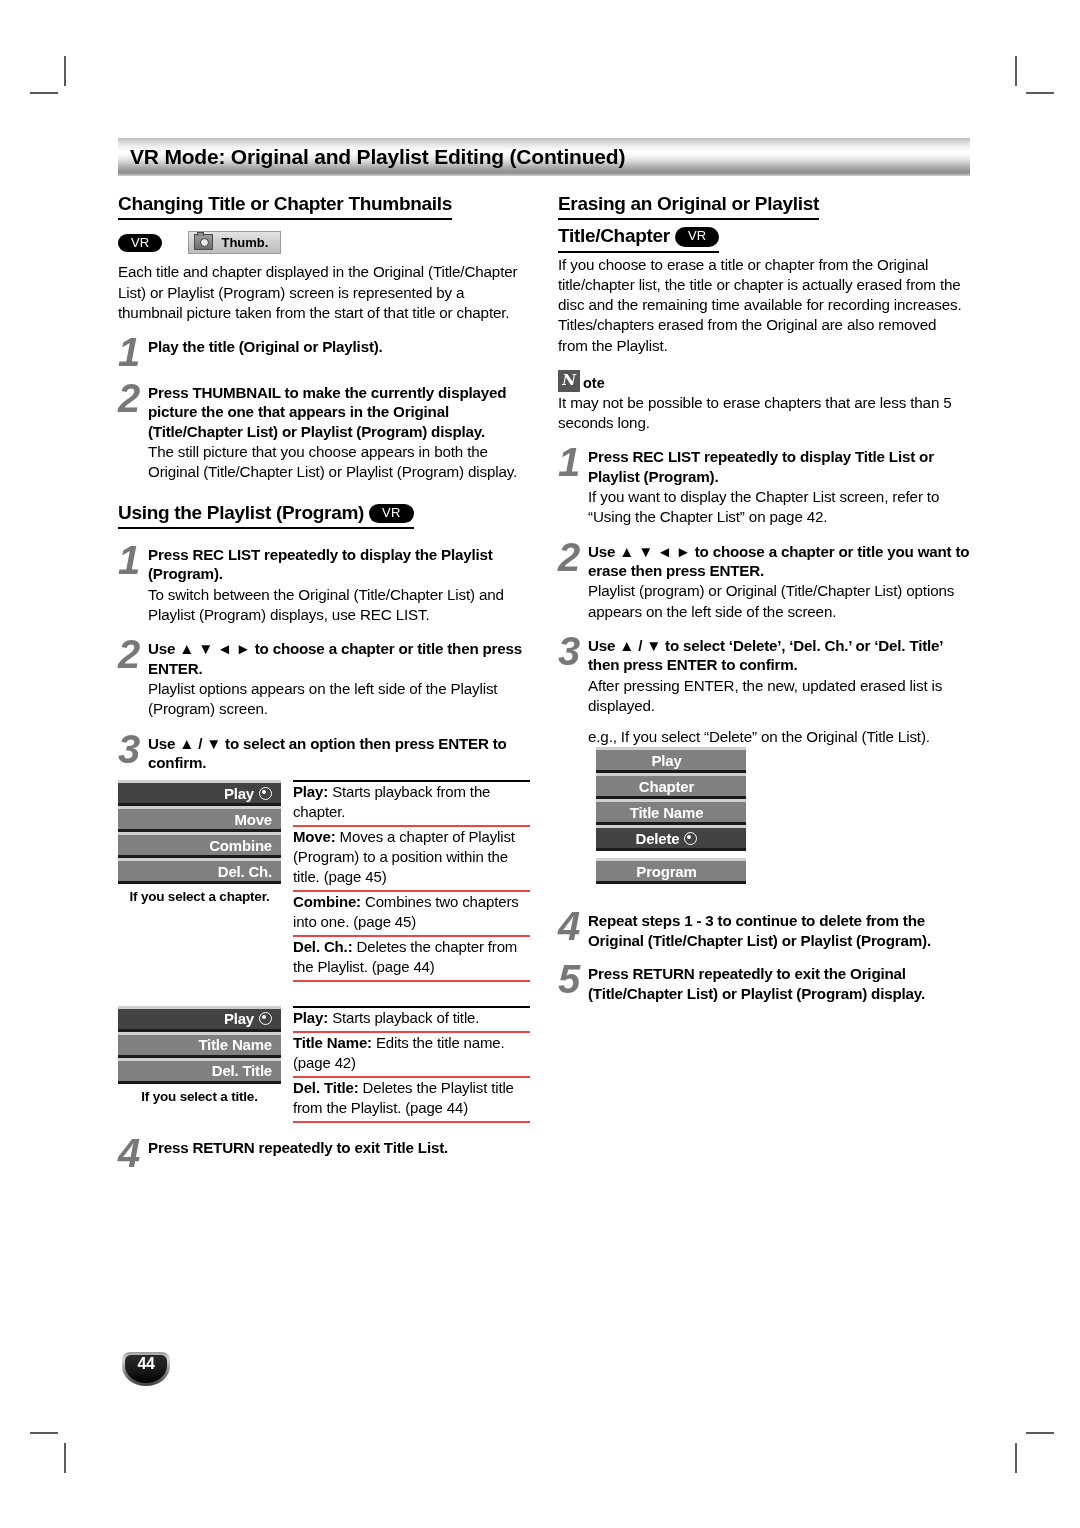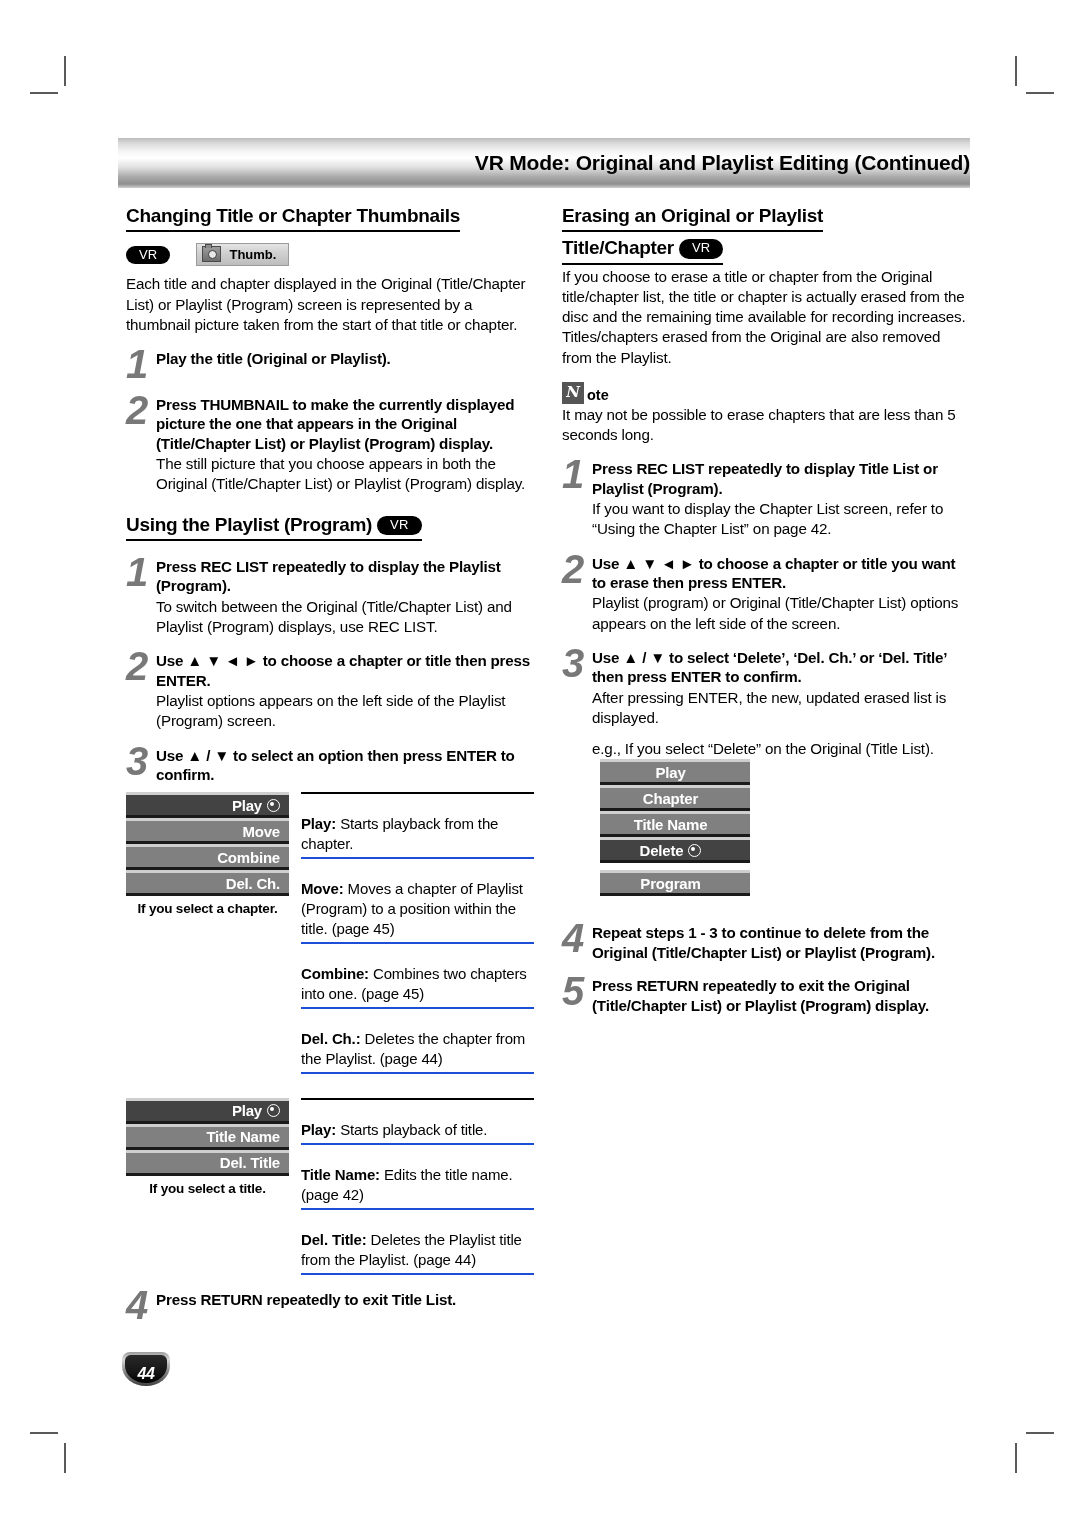--- a/index.html
+++ b/index.html
@@ -21,38 +21,37 @@
 
   
   #page {
     position: absolute;
     left: 118px; top: 138px;
     width: 852px;
   }
 
   
   .titlebar {
-    height: 50px;
+    height: 38px;
     background: linear-gradient(to bottom,
        #bdbdbd 0%, #d8d8d8 10%, #f4f4f4 26%,
        #ffffff 40%, #e2e2e2 58%, #a9a9a9 78%,
        #8f8f8f 92%, #cfcfcf 100%);
     display: flex; align-items: center;
     padding-left: 12px;
     box-sizing: border-box;
-    justify-content: flex-end;
   }
   .titlebar .t {
     font-size: 21px; font-weight: bold;
     letter-spacing: -0.2px;
     white-space: nowrap;
   }
 
   
-  .cols { display: flex; margin-top: 16px; margin-left: 8px; }
+  .cols { display: flex; margin-top: 16px; }
   .col { width: 412px; }
   .col.left { margin-right: 28px; }
 
   
   .h2 {
     font-size: 19px; font-weight: bold;
     letter-spacing: -0.3px;
     line-height: 1.28;
     padding-bottom: 2px;
   }
@@ -159,23 +158,23 @@
   .osdcap {
     font-size: 13.5px; font-weight: bold;
     margin-top: 5px; text-align: center;
     letter-spacing: -0.2px;
   }
   .osdgap { height: 7px; }
 
   
   .deftable { flex: 1 1 auto; margin-left: 12px; border-top: 2px solid #000; }
   .defrow {
-    border-bottom: 2px solid #1d4ed8;
+    border-bottom: 2px solid #ef4444;
     font-size: 15px; line-height: 1.33;
-    padding: 20px 0 3px 0;
+    padding: 0 0 3px 0;
     letter-spacing: -0.15px;
   }
   .defrow b { font-weight: bold; }
 
   .menublock { display: flex; align-items: flex-start; margin-top: 8px; }
 
   
   .note { margin: 14px 0 11px 0; }
   .notehead { display: flex; align-items: flex-end; gap: 3px; }
   .noteN {
@@ -203,21 +202,21 @@
     border-radius: 8px 8px 24px 24px / 8px 8px 20px 20px;
     background: linear-gradient(to bottom,#9c9c9c 0%,#d9d9d9 22%,#8d8d8d 55%,#3f3f3f 100%);
     display: flex; align-items: center; justify-content: center;
     box-sizing: border-box;
     padding: 3px;
   }
   .pagenum .inner {
     width: 100%; height: 100%;
     border-radius: 6px 6px 22px 22px / 6px 6px 18px 18px;
     background: linear-gradient(to bottom,#2a2a2a 0%,#161616 60%,#000 100%);
-    display: flex; align-items: flex-end; justify-content: center; font-style: italic;
+    display: flex; align-items: flex-start; justify-content: center;
   }
   .pagenum .n {
     color: #fff; font-size: 16px; font-weight: bold;
     letter-spacing: -0.5px;
   }
 </style>
 </head>
 <body>
 
 <div class="cmark v" style="left:64px;  top:56px;"></div>

